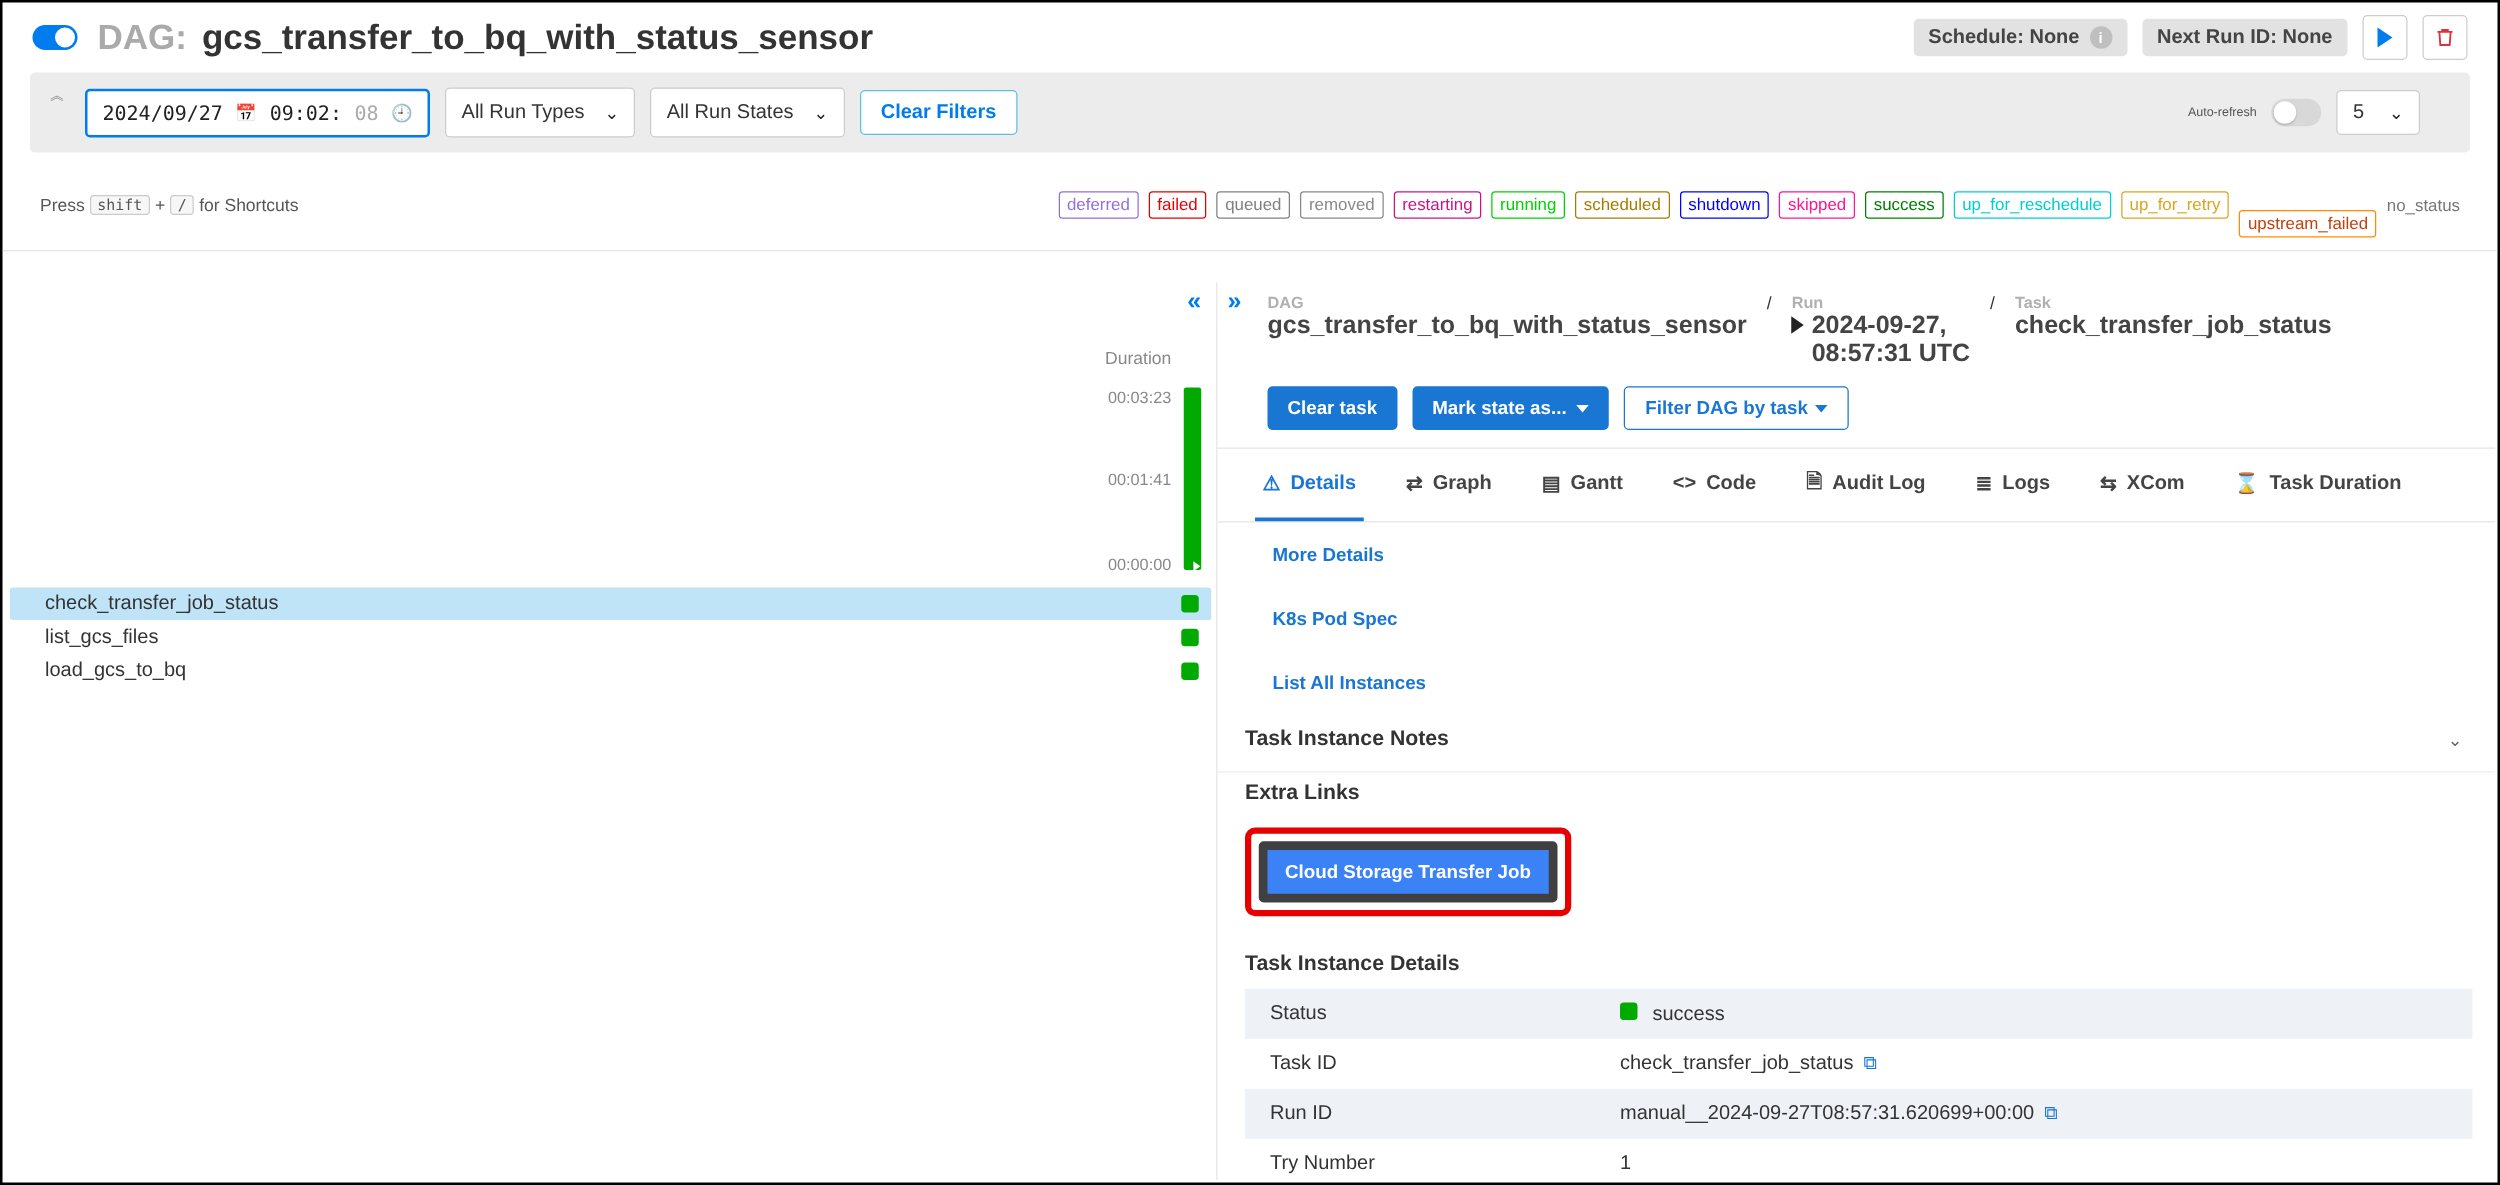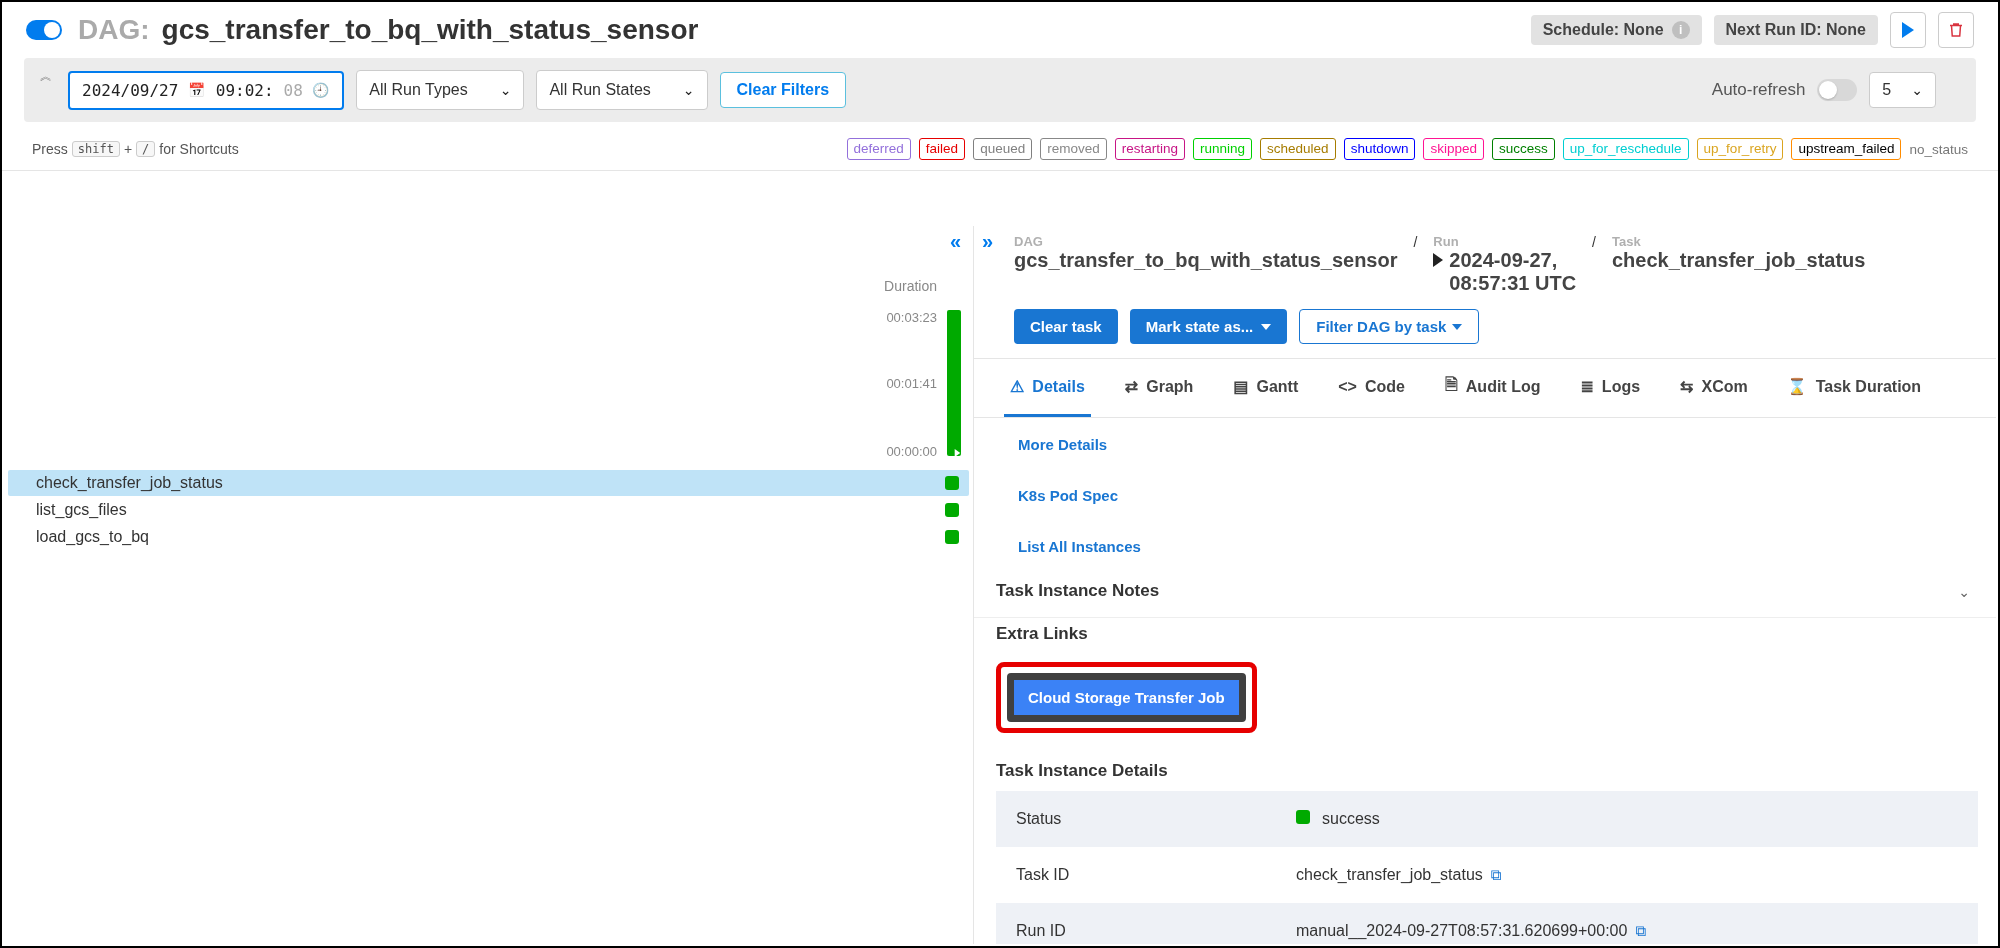--- a/index.html
+++ b/index.html
@@ -19,25 +19,25 @@
     .play-tri { width:0;height:0;border-left:12px solid #017cee;border-top:8px solid transparent;border-bottom:8px solid transparent;}
     .trash-svg { width:18px; height:18px; }
 
     
     .filter-bar { background: #ececec; margin: 0 22px; border-radius: 4px; padding: 12px 40px 12px 44px; display: flex; align-items: center; gap: 12px; position:relative;}
     .collapse-chevrons { position:absolute; left:16px; top:10px; color:#888; font-size:12px; cursor:pointer;}
     .date-input { background:#fff; border:2px solid #017cee; border-radius:4px; padding:8px 12px; display:flex; align-items:center; gap:10px; font-family: monospace; font-size:16px; }
     .date-input .date-part{font-family: inherit; color:#222;}
     .date-input .sec{color:#aaa;}
     .cal-icon, .clock-icon { font-size:14px; }
-    .select { background:#fff; border:1px solid #ccc; border-radius:4px; padding:10px 12px; display:flex; align-items:center; gap:32px; font-size:16px; cursor:pointer;}
+    .select { background:#fff; border:1px solid #ccc; border-radius:4px; padding:10px 12px; display:flex; align-items:center; gap:16px; font-size:16px; cursor:pointer;}
     .chev { font-size:14px; color:#222;}
     .clear-filters { border:1px solid #5bc0de; color:#017cee; background:#fff; border-radius:4px; padding:8px 16px; font-weight:700; font-size:16px; cursor:pointer;}
     .filter-spacer { flex:1; }
-    .autorefresh-label { color:#555; font-size:17px;}
+    .autorefresh-label { color:#555; font-size:10px;}
     .small-toggle { width:40px; height:22px; background:#d8d8d8; border-radius:11px; position:relative; cursor:pointer;}
     .small-toggle .k{ width:18px; height:18px; background:#fff; border-radius:50%; position:absolute; top:2px; left:2px; box-shadow:0 1px 2px rgba(0,0,0,.2);}
 
     
     .legend-row { display:flex; align-items:center; padding:10px 30px 10px 30px; border-bottom:1px solid #e5e5e5; margin-top:6px;}
     .shortcuts { color:#555; font-size:14px; display:flex; align-items:center; gap:4px;}
     .kbd { border:1px solid #ccc; border-radius:3px; background:#f7f7f7; padding:0 5px; font-family: monospace; font-size:12px;text-align:center;}
     .legend-spacer{flex:1;}
     .legend { display:flex; gap:8px; align-items:center; flex-wrap:wrap;}
     .tag { border:1.5px solid; border-radius:3px; padding:1px 6px; font-size:13.5px; line-height:18px; cursor:pointer;}
@@ -46,21 +46,21 @@
     .t-queued{border-color:#808080;color:#808080;}
     .t-removed{border-color:#888;color:#888;}
     .t-restarting{border-color:#c71585;color:#c71585;}
     .t-running{border-color:#00d000;color:#00d000;}
     .t-scheduled{border-color:#a67c00;color:#a67c00;}
     .t-shutdown{border-color:#0000ff;color:#0000ff;}
     .t-skipped{border-color:#ff1493;color:#ff1493;}
     .t-success{border-color:#008000;color:#008000;}
     .t-upresched{border-color:#00ced1;color:#00ced1;}
     .t-upretry{border-color:#daa520;color:#daa520;}
-    .t-upfailed{border-color:#ff8c00;color:#000000;}
+    .t-upfailed{border-color:#ff8c00;color:#c2410c;margin-top:30px;}
     .nostatus{color:#777;font-size:13.5px;}
 
     
     .main { display:flex; position:absolute; top:224px; bottom:2px; left:2px; right:2px;}
     .left-pane { width: 970px; position:relative; border-right:1px solid #e5e5e5;}
     .right-pane { flex:1; position:relative; overflow:hidden;}
     .pane-collapse-left{position:absolute; right:12px; top:4px; color:#017cee; font-size:20px; cursor:pointer; font-weight:700;}
     .pane-collapse-right{position:absolute; left:8px; top:4px; color:#017cee; font-size:20px; cursor:pointer; font-weight:700;}
 
     
@@ -100,21 +100,21 @@
     .section-title{ font-weight:700; font-size:17px; padding:6px 0 8px 22px;}
     .notes-row{ display:flex; justify-content:space-between; align-items:center; padding:6px 26px 8px 22px; border-bottom:1px solid #eee;}
     .notes-row .chev2{ color:#666;}
 
     .extra-links{ padding:10px 0 10px 22px;}
     .highlight-box{ display:inline-block; border:5px solid #e60000; border-radius:8px; padding:6px;}
     .transfer-btn{ background:#3b82f6; color:#fff; border:7px solid #404040; border-radius:4px; padding:9px 14px; font-weight:700; font-size:15px; cursor:pointer;}
 
     .details-title{ font-weight:700; font-size:17px; padding:18px 0 10px 22px;}
     .details-table{ width: calc(100% - 40px); margin-left:22px; border-collapse:collapse;}
-    .details-table tr{ height:56px;}
+    .details-table tr{ height:40px;}
     .details-table tr:nth-child(odd){ background:#eef1f6;}
     .details-table td{ padding:0 20px; font-size:16px;}
     .details-table td.k{ width:280px; color:#333;}
     .status-dot{ width:14px; height:14px; background:#0a0; border-radius:3px; display:inline-block; margin-right:12px;}
     .copy-ic{ color:#1976d2; margin-left:8px; cursor:pointer; font-size:15px;}
   </style>
 </head>
 <body>
 
 <div class="header-row">

